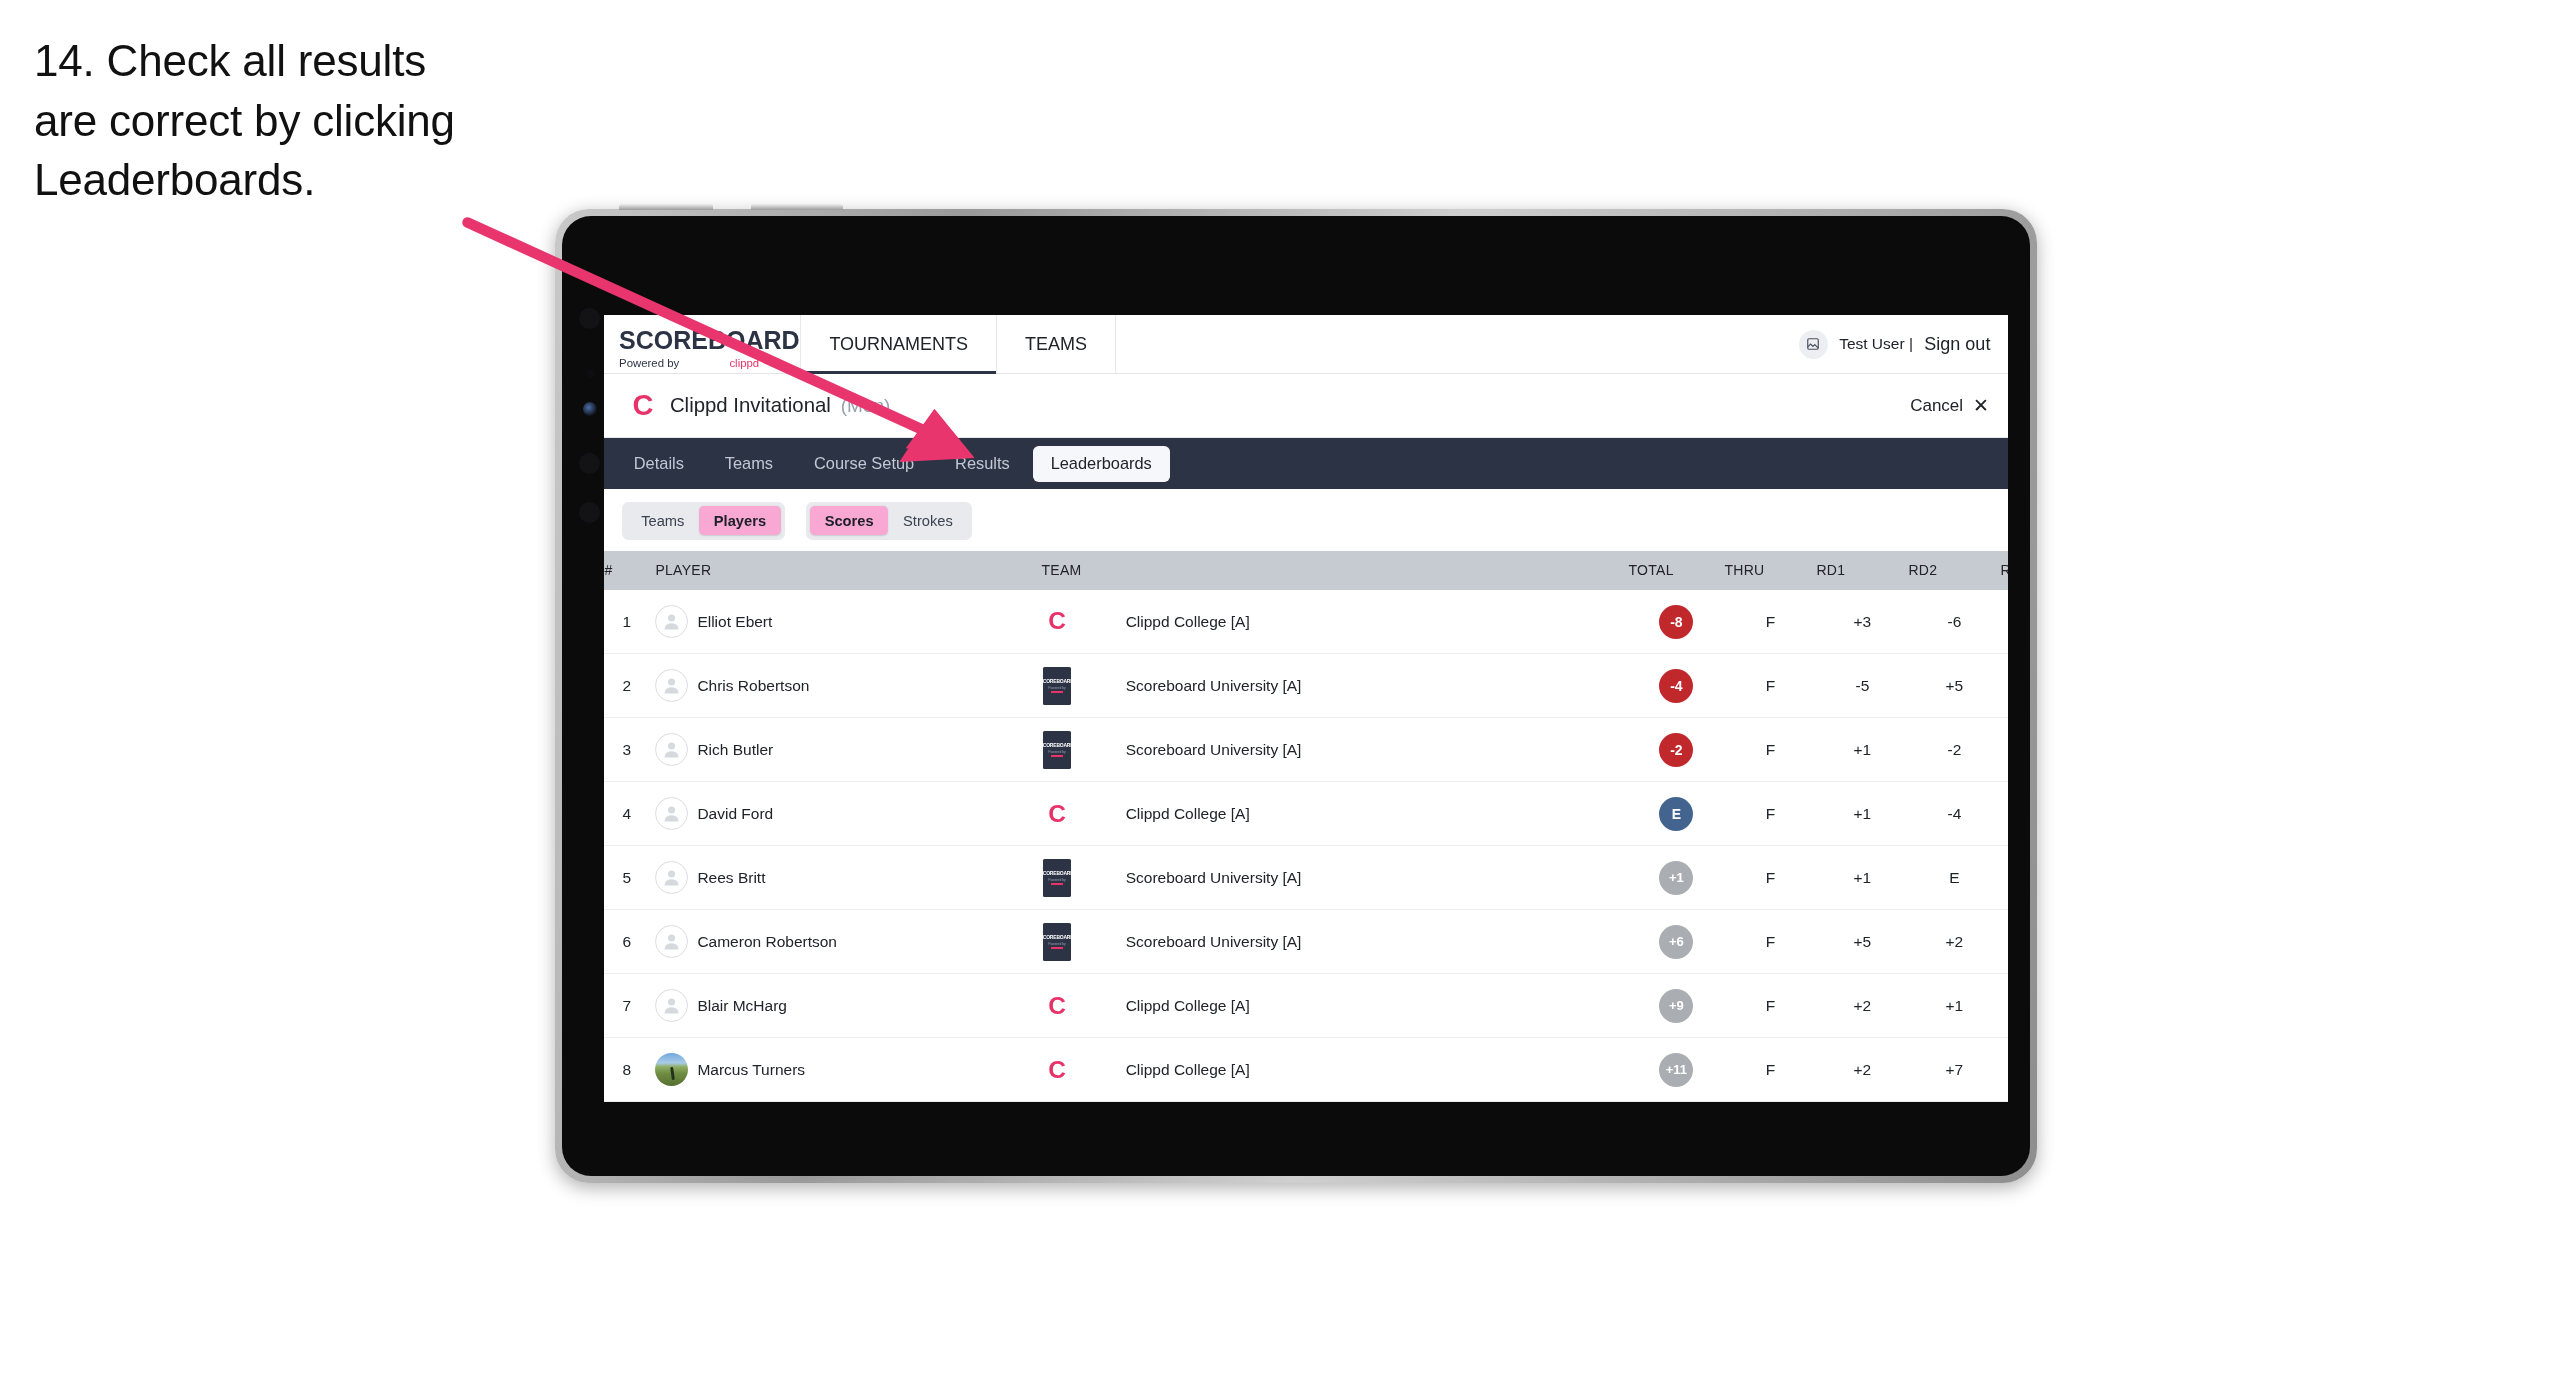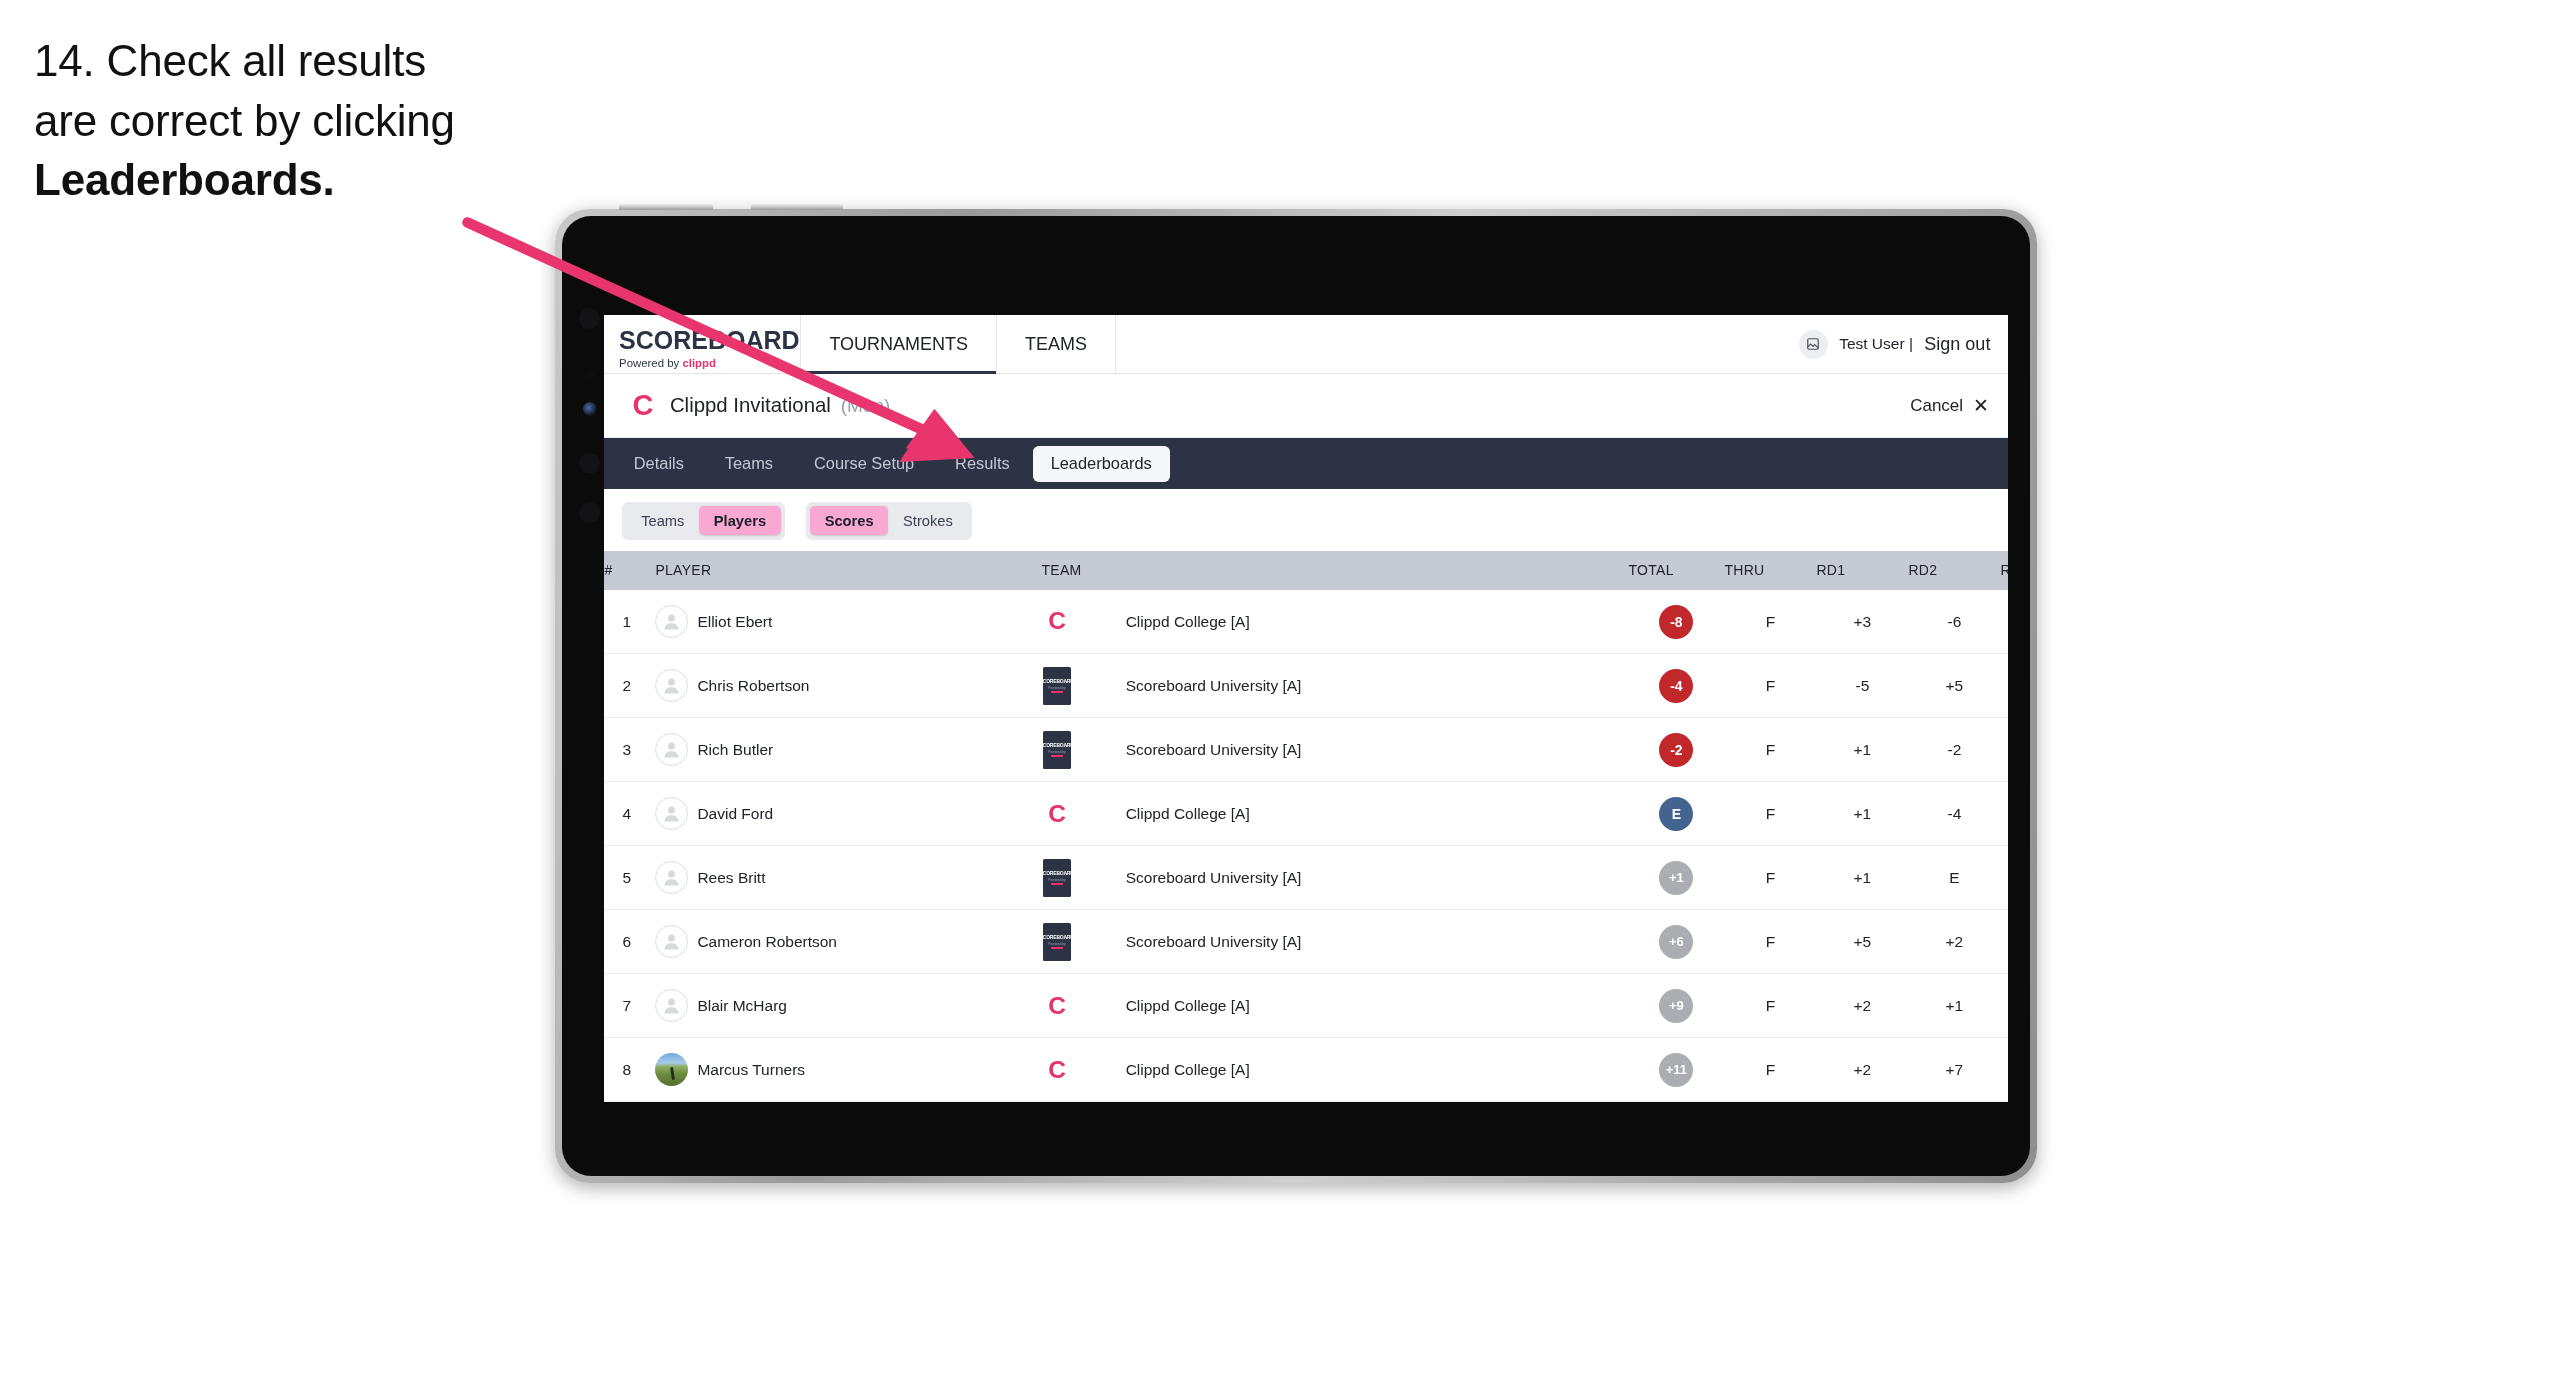--- a/index.html
+++ b/index.html
@@ -15,21 +15,21 @@
   .caption {
     position: absolute;
     left: 34px; top: 39px;
     width: 638px;
     font-size: 44px;
     line-height: 1.0;
     color: #111111;
     letter-spacing: -0.2px;
   }
   .caption .line { display: block; white-space: nowrap; margin-bottom: 15.5px; }
-  .caption .bold { font-weight: bold; }
+  .caption .bold { font-weight: normal; }
 
   
   .arrow-svg { position: absolute; left: 0; top: 0; width: 2576px; height: 1386px; pointer-events: none; }
 
   
   .tablet {
     position: absolute;
     left: 555px; top: 209px;
     width: 1482px; height: 974px;
     background: linear-gradient(100deg,#c9c9c9 0%, #9a9a9a 25%, #cfcfcf 55%, #8e8e8e 100%);
@@ -82,21 +82,21 @@
     padding: 8.2px 0 0 14.7px;
     display: flex; flex-direction: column; justify-content: center;
   }
   .brand-word {
     font-size: 25px; font-weight: bold; letter-spacing: 0px;
     color: #2b3345; line-height: 1;
     font-family: "Liberation Sans", sans-serif;
     transform: scaleX(1.0);
   }
   .brand-sub { font-size: 11.4px; color: #2b3345; margin-top: 3.3px; }
-  .brand-sub .accent { color: #e8336a; font-weight: bold; }
+  .brand-sub .accent { color: #e8336a; font-weight: normal; margin-left: 47px; }
 
   .nav-tabs { display: flex; align-items: stretch; }
   .nav-tab {
     display: flex; align-items: center;
     padding: 0 28px;
     font-size: 18px; color: #20232a;
     border-left: 0.8px solid #e6e8ec;
     border-right: 0.8px solid #e6e8ec;
     position: relative;
     cursor: pointer;

